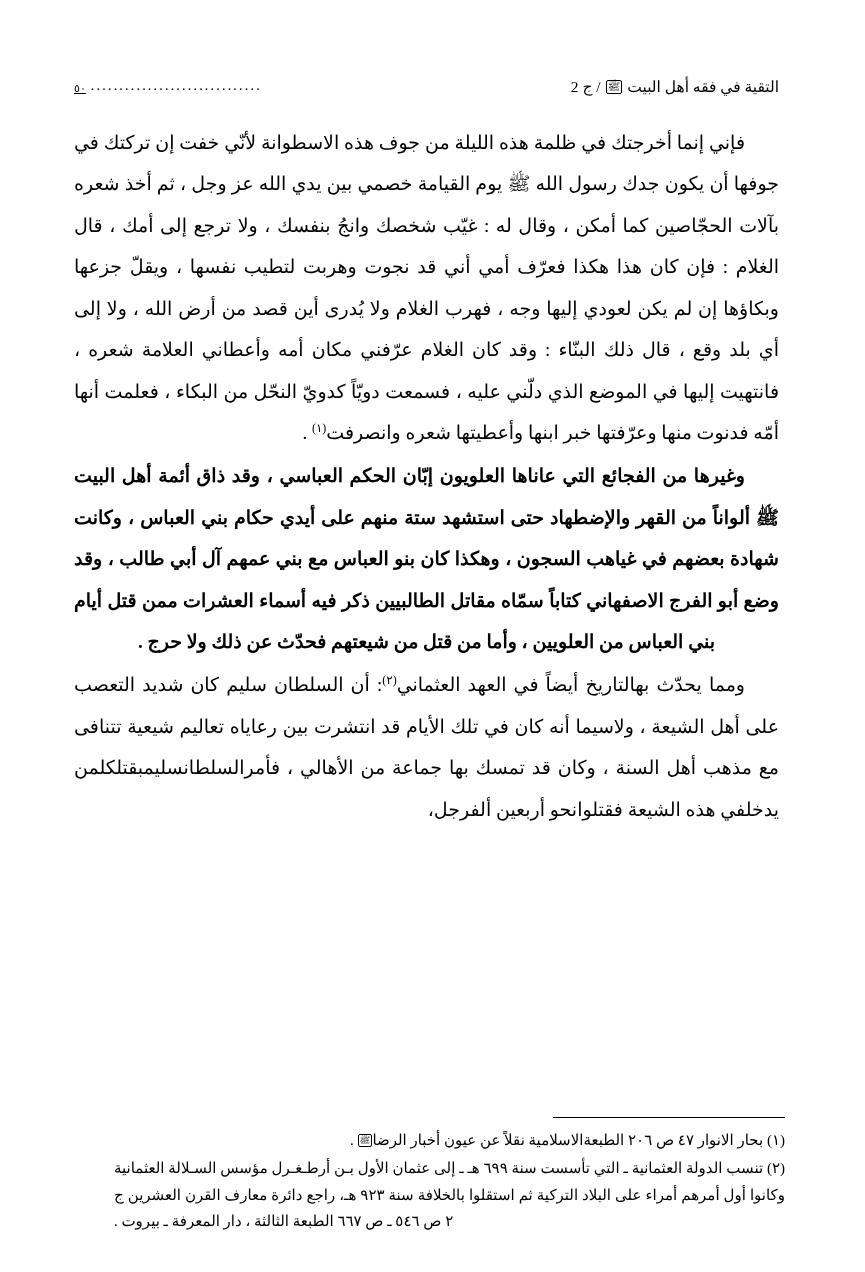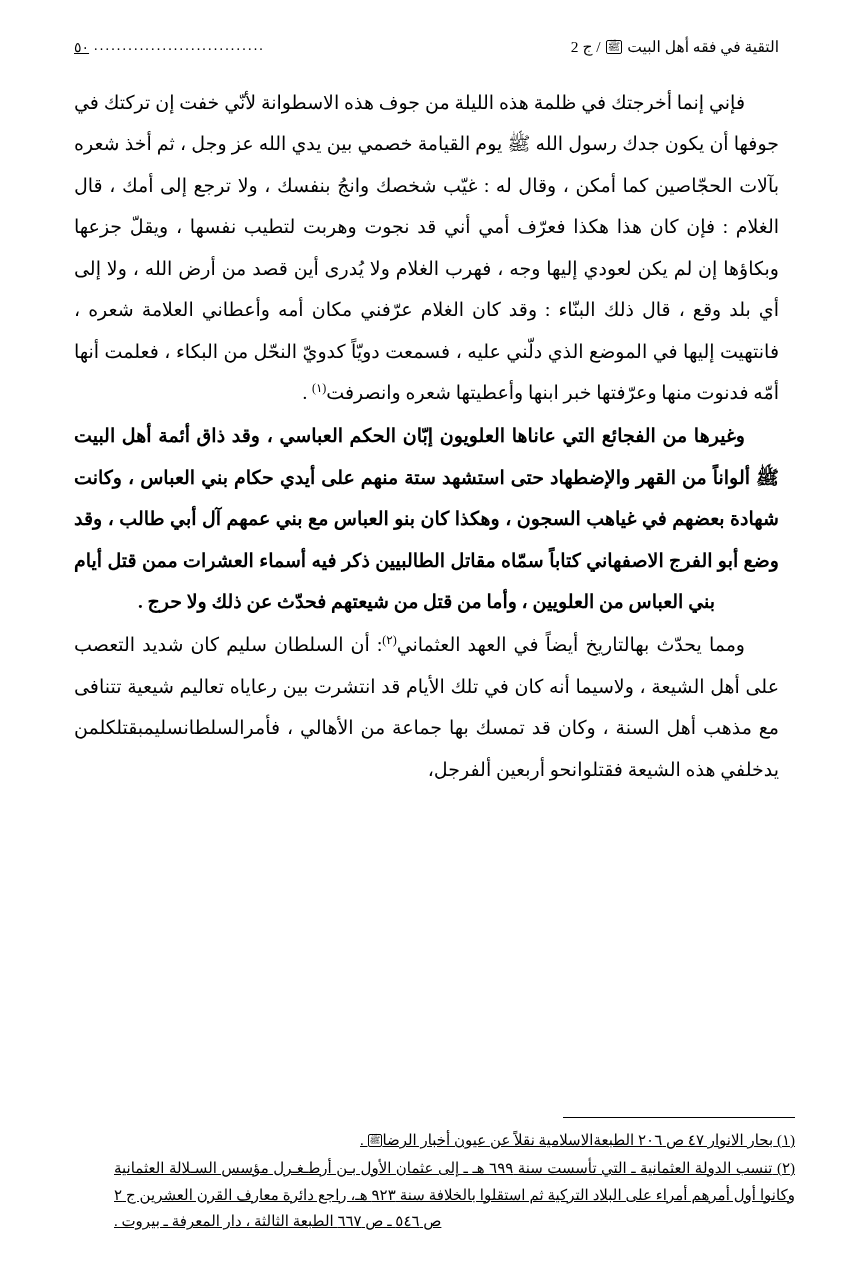--- a/index.html
+++ b/index.html
@@ -35,29 +35,30 @@
   }
   .header-left,
   .header-right {
     display: flex;
     flex-direction: row;
     align-items: baseline;
     gap: 5px;
   }
   .header-title {
     font-size: 15.5px;
+    margin-top: 40px;
   }
   .header-dots {
     letter-spacing: 2.2px;
     font-size: 14px;
     transform: translateY(-2px);
     color: #000;
   }
   .page-number {
-    font-size: 14px;
+    font-size: 11px;
     letter-spacing: 1px;
     text-decoration: underline;
   }
   .honorific {
     font-size: 10.5px;
     border: 1px solid #000;
     border-radius: 2px;
     padding: 0 1px;
     display: inline-block;
     transform: translateY(-2px);
@@ -83,24 +84,23 @@
   }
   .sup {
     font-size: 12px;
     vertical-align: super;
   }
 
   
   .footnotes {
     position: absolute;
     left: 74px;
-    right: 70px;
+    right: 80px;
     bottom: 36px;
     direction: rtl;
-    text-decoration: underline;
   }
   .fn-rule {
     border: 0;
     border-top: 1px solid #000;
     width: 232px;
     margin: 0 0 9px 0;
   }
   .fn {
     font-size: 15px;
     line-height: 1.78;

